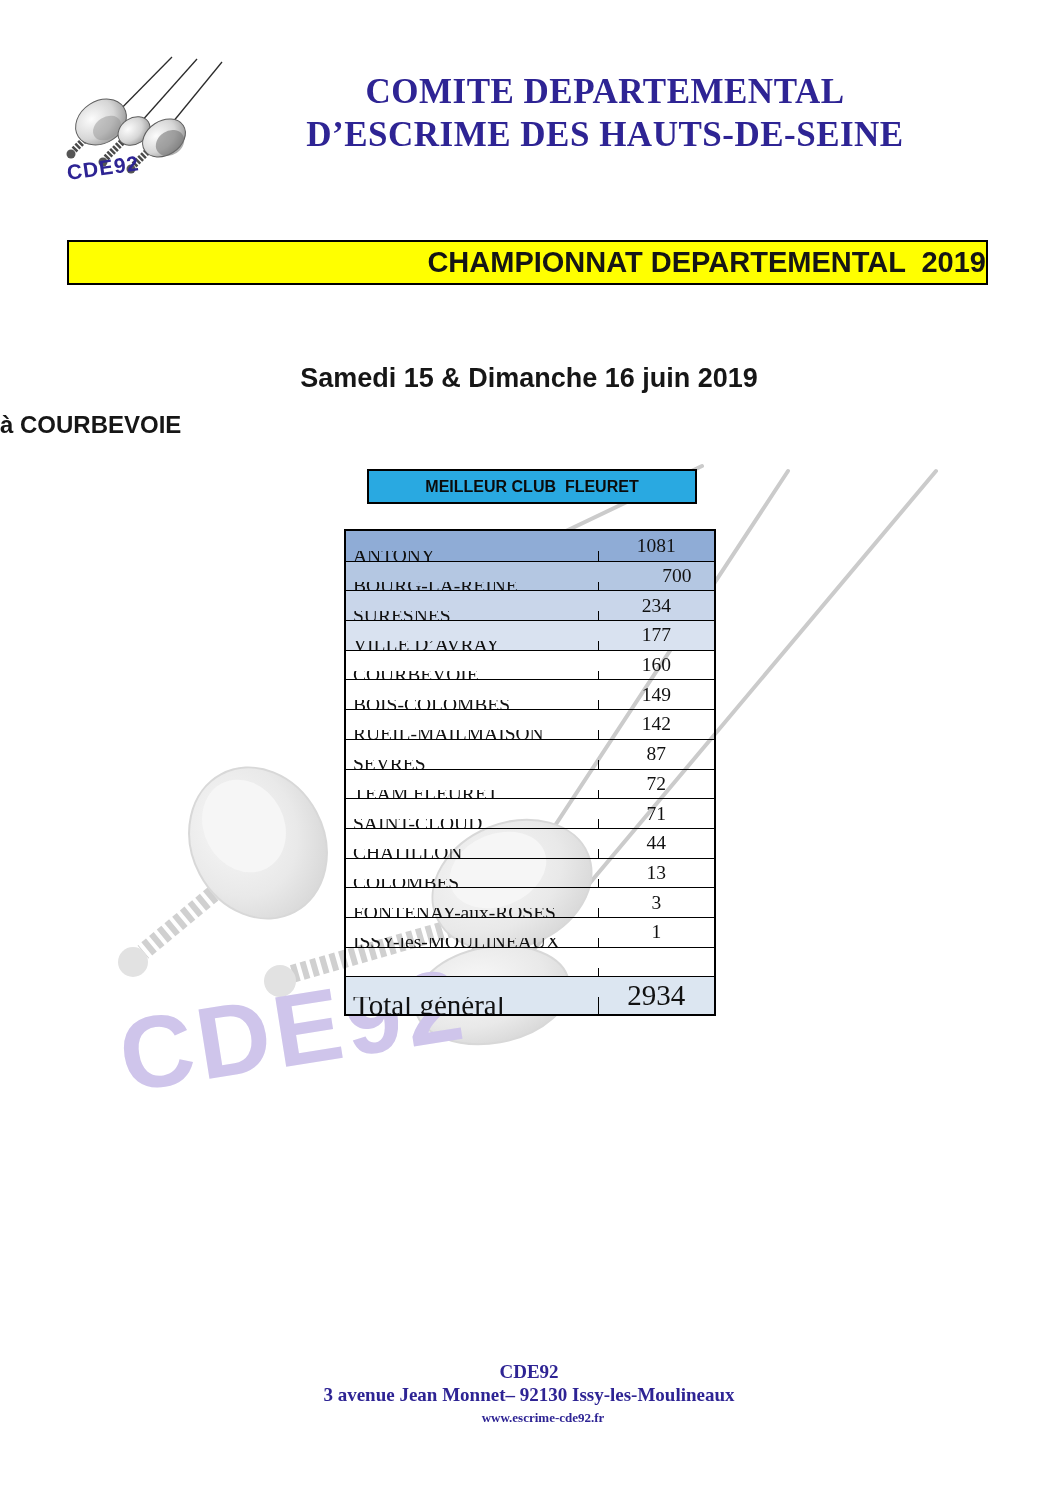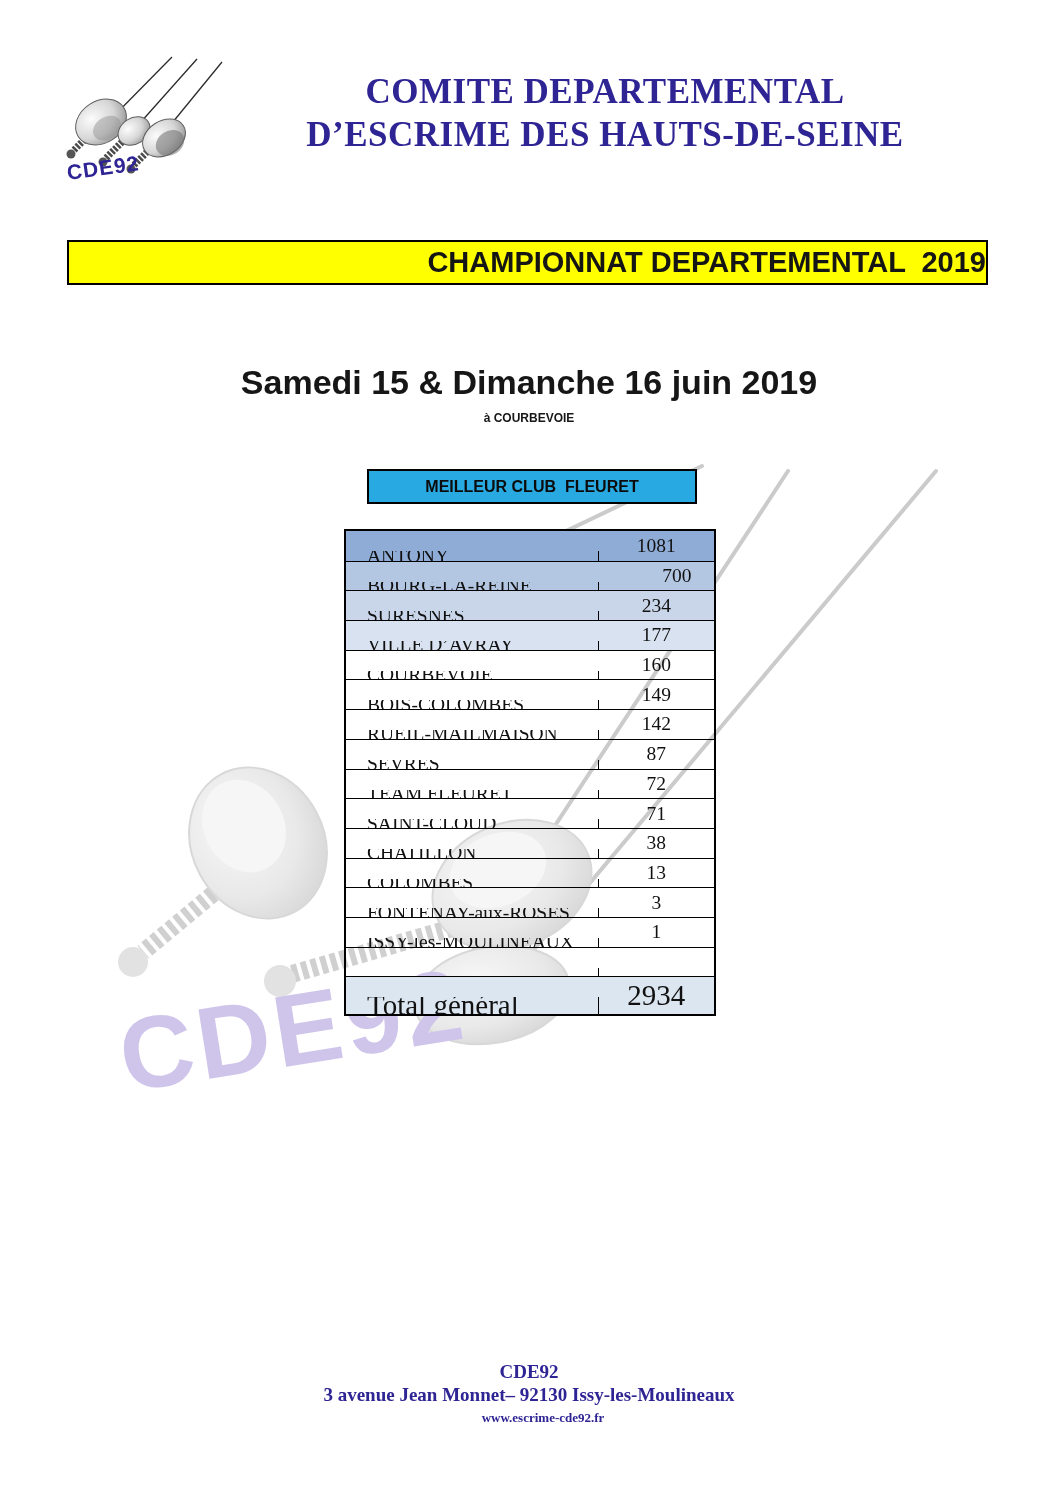--- a/index.html
+++ b/index.html
@@ -29,43 +29,43 @@
   .banner{
     position:absolute; left:67px; top:240px; width:917px; height:41px; z-index:2;
     background:var(--banner-yellow); border:2px solid #000;
     display:flex; align-items:center; justify-content:flex-end;
     font-family:"Liberation Sans", sans-serif; font-weight:bold; font-size:29px;
     color:#151515; white-space:pre; letter-spacing:0px;
   }
   
   .date-line{
     position:absolute; left:0; right:0; top:363px; z-index:2; text-align:center;
-    font-family:"Liberation Sans", sans-serif; font-weight:bold; font-size:34px; color:#161616;
+    font-family:"Liberation Sans", sans-serif; font-weight:bold; font-size:27px; color:#161616;
   }
   .location-line{
-    position:absolute; left:0; right:0; top:411px; z-index:2; text-align:center;
-    font-family:"Liberation Sans", sans-serif; font-weight:bold; font-size:12px; color:#161616;
+    position:absolute; left:0; right:0; top:411px; z-index:2; 
+    font-family:"Liberation Sans", sans-serif; font-weight:bold; font-size:24px; color:#161616;
   }
   
   .section-header{
     position:absolute; left:367px; top:469px; width:326px; height:31px; z-index:2;
     background:var(--header-blue); border:2px solid #000;
     display:flex; align-items:center; justify-content:center;
     font-family:"Liberation Sans", sans-serif; font-weight:bold; font-size:16px;
     color:#0b0b0b; white-space:pre;
   }
   
   .club-table{
     position:absolute; left:344px; top:529px; width:368px; z-index:1;
     border:2px solid #000; font-size:19.5px;
   }
   .trow{display:flex; height:29.7px; box-sizing:border-box;}
   .tbody .trow + .trow{border-top:1.5px solid #000;}
   .tcell{box-sizing:border-box; display:flex; align-items:center; overflow:hidden;}
-  .tcell.club{width:252.5px; padding-left:21px; border-right:1.5px solid #000;margin-top:20px;}
+  .tcell.club{width:252.5px; padding-left:7px; border-right:1.5px solid #000;margin-top:20px;}
   .tcell.pts{flex:1; justify-content:center;}
   .total-row{height:38px; border-top:1.5px solid #000; background:var(--total-row-bg); font-size:29px;}
   
   .footer{
     position:absolute; left:0; right:0; top:1360px; z-index:2; text-align:center;
     color:var(--brand-navy); font-weight:bold; line-height:23px;
   }
   .footer .l1{font-size:19px;}
   .footer .l2{font-size:19px;}
   .footer .l3{font-size:13px;padding-left:28px;}
@@ -193,21 +193,21 @@
         <div class="trow">
           <div class="tcell club">TEAM FLEURET</div>
           <div class="tcell pts">72</div>
         </div>
         <div class="trow">
           <div class="tcell club">SAINT-CLOUD</div>
           <div class="tcell pts">71</div>
         </div>
         <div class="trow">
           <div class="tcell club">CHATILLON</div>
-          <div class="tcell pts">38</div>
+          <div class="tcell pts">44</div>
         </div>
         <div class="trow">
           <div class="tcell club">COLOMBES</div>
           <div class="tcell pts">13</div>
         </div>
         <div class="trow">
           <div class="tcell club">FONTENAY-aux-ROSES</div>
           <div class="tcell pts">3</div>
         </div>
         <div class="trow">

